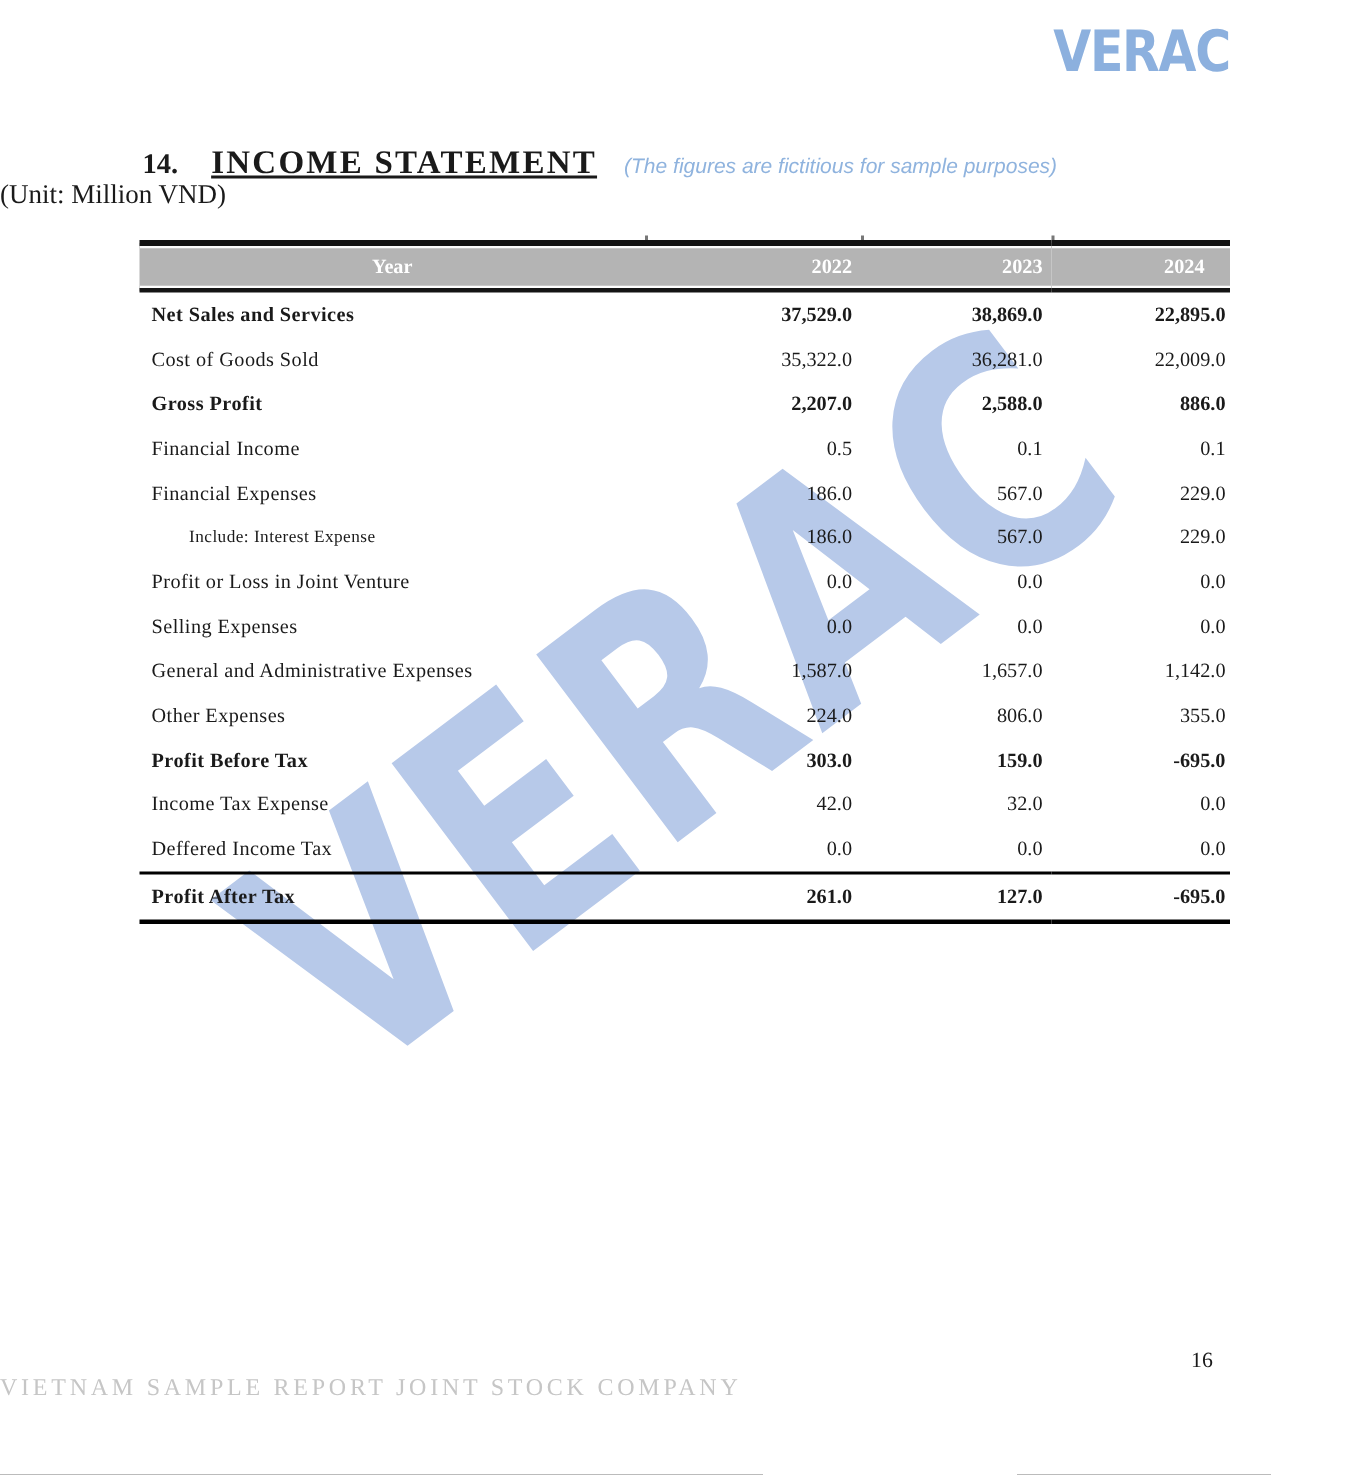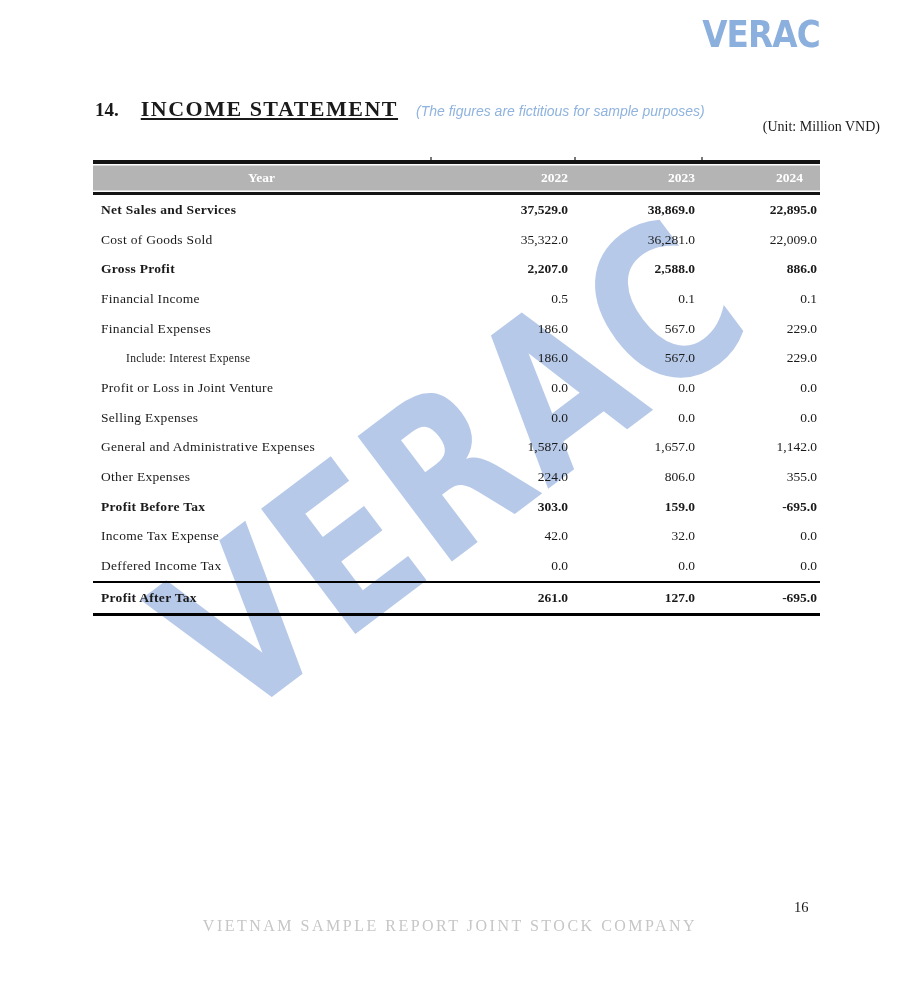--- a/index.html
+++ b/index.html
@@ -52,22 +52,22 @@
   .title-note{
     font-family:"Liberation Sans", sans-serif;
     font-style:italic;
     font-size:14px;
     color:#8fb3de;
   }
   
   .unit-line{
     position:absolute;
     top:119px;left:0;width:880px;
-    text-align:right;
-    font-size:14px;
+    text-align:left;
+    font-size:18px;
     z-index:2;
   }
   
   .table-wrap{
     position:absolute;
     left:93px;top:160px;width:727px;
     z-index:2;
   }
   .tick{
     position:absolute;top:-3px;
@@ -101,21 +101,21 @@
   tbody td.num{text-align:right;padding-right:6px;}
   tbody td.num:last-child{padding-right:3px;text-align:right;}
   tbody tr.bold td{font-weight:bold;}
   tbody tr.indent td.label{padding-left:33px;font-size:11.5px;}
   tbody tr.topline td{border-top:2px solid #000;}
   tbody tr.last td{border-bottom:3.5px solid #000;}
   
   .footer-company{
     position:absolute;
     top:917px;left:0;width:900px;
-    text-align:center;
+    text-align:left;
     font-size:16px;
     letter-spacing:2.5px;
     color:#c6c6c6;
     z-index:2;
   }
   .page-number{
     position:absolute;
     top:899px;left:794px;
     font-size:14.5px;
     z-index:2;

